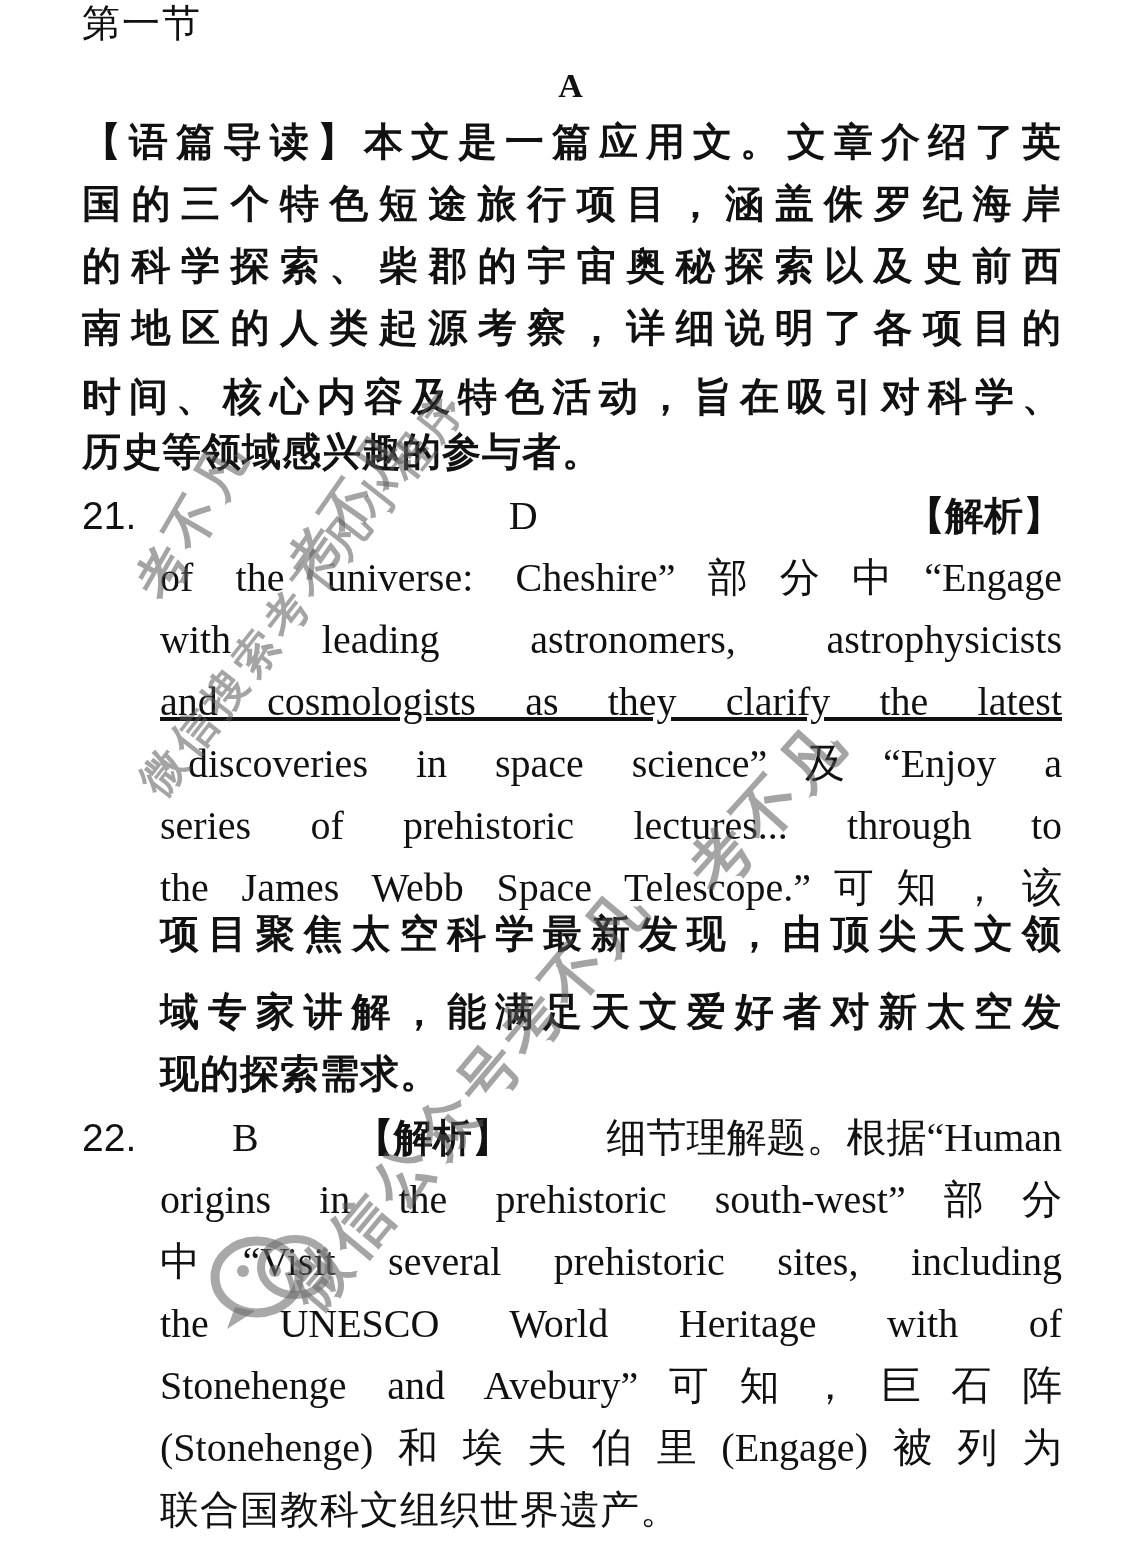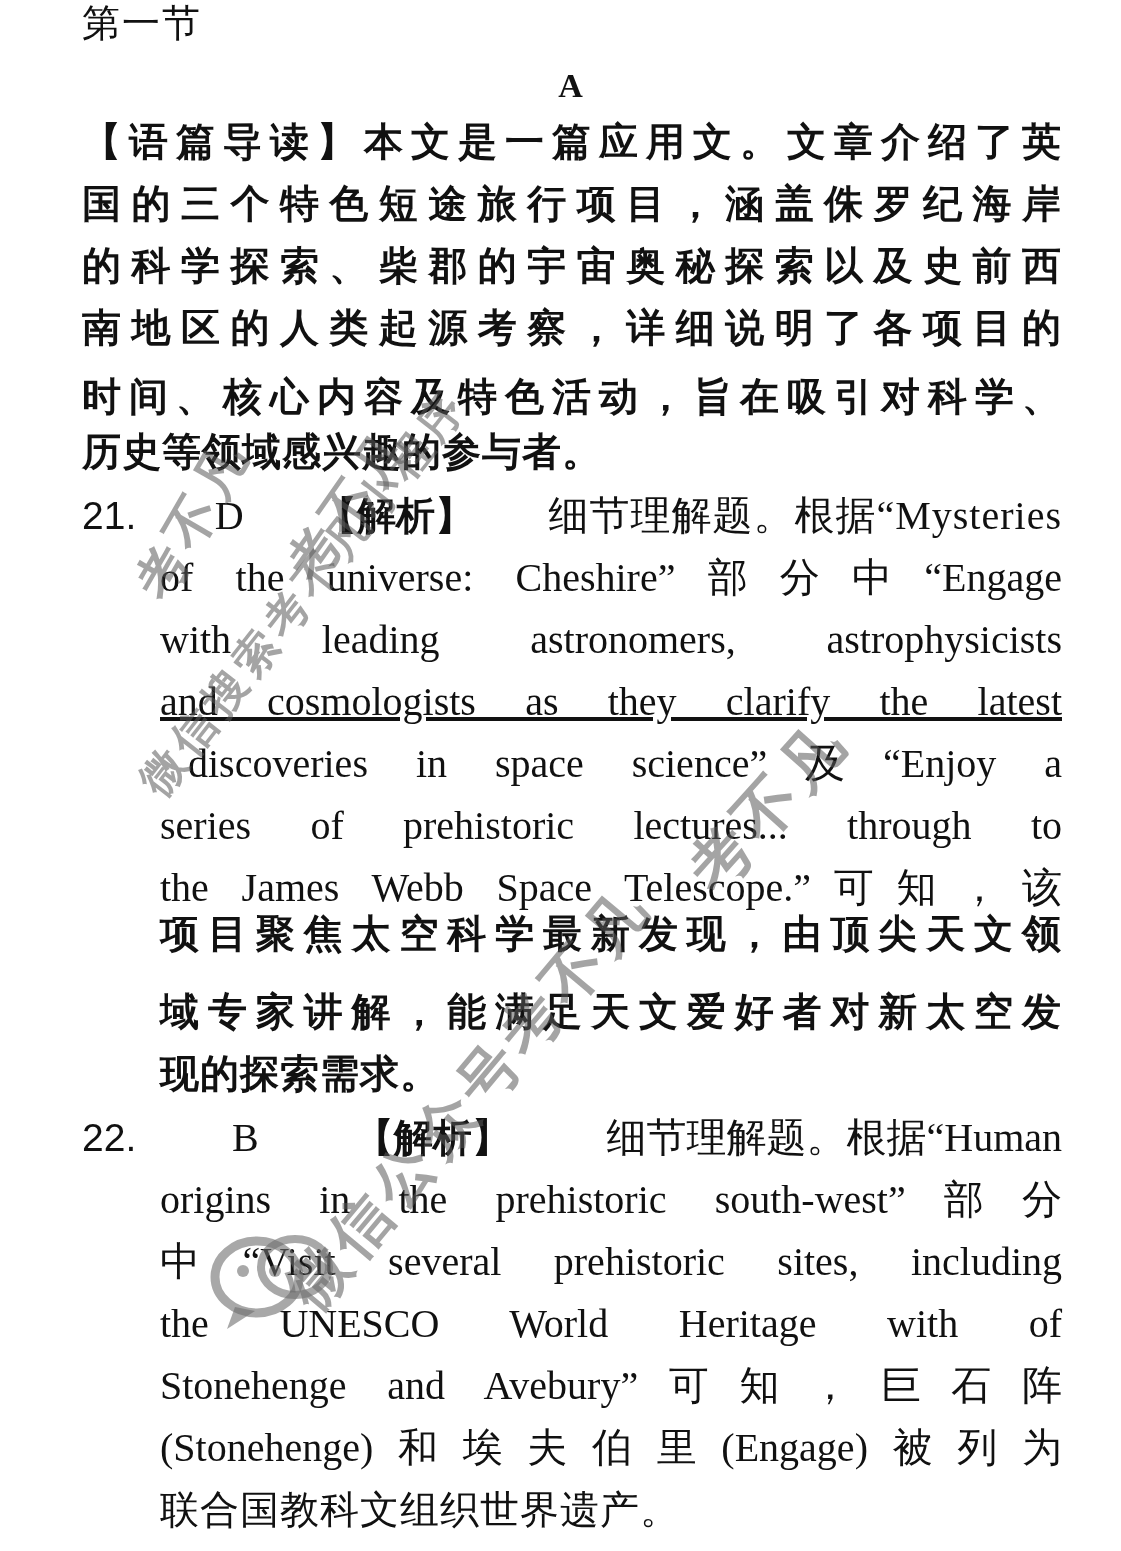--- a/index.html
+++ b/index.html
@@ -126,21 +126,20 @@
     <div class="line cn" style="top:422px;">
       <span>历史等领域感兴趣的参与者。</span>
     </div>
   </div>
 
   <div>
     <div class="line" style="top:486px; left:82px; width:980px;">
       <span class="qnum">21.</span>
       <span class="en" style="margin-left:4px;">D</span>
       <span class="bracket-bold">【解析】</span>
-      <span class="cn en" style="font-weight:normal;">细节理解题。根据“Mysteries</span>
     </div>
     <div class="line en indent" style="top:548px;">
       <span class="justify" style="width:100%;">of the universe: Cheshire”部分中“Engage</span>
     </div>
     <div class="line en indent" style="top:610px;">
       <span class="justify" style="width:100%;">with leading astronomers, astrophysicists</span>
     </div>
     <div class="line en indent" style="top:672px;text-decoration:underline;">
       <span class="justify" style="width:100%;">and cosmologists as they clarify the latest</span>
     </div>

